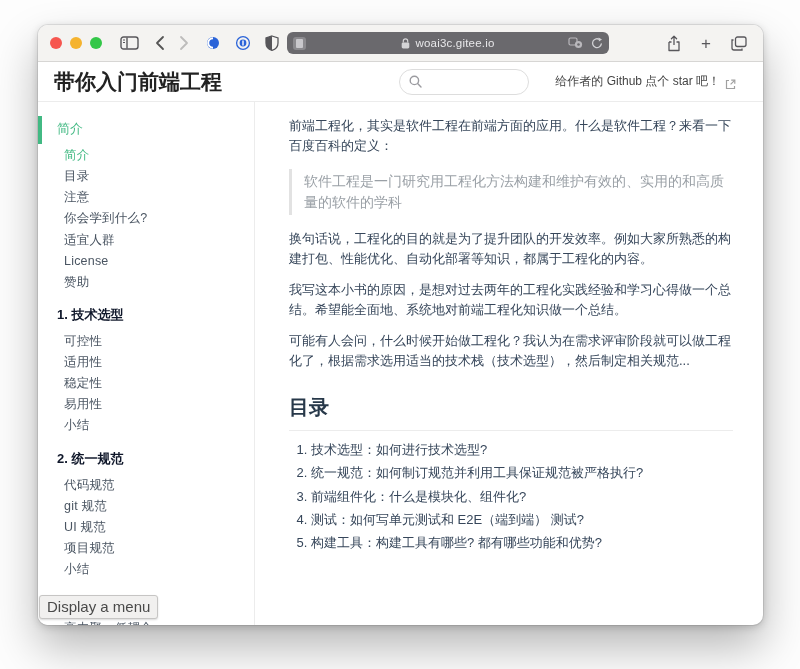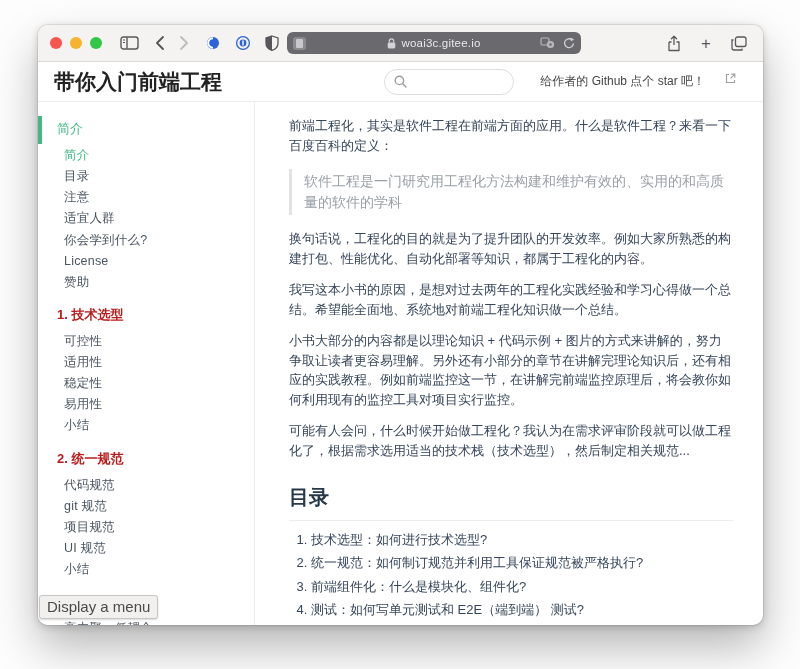--- a/index.html
+++ b/index.html
@@ -22,21 +22,21 @@
     border-bottom:1px solid #d7d6d4;
     display:flex; align-items:center; padding:0 12px;
   }
   .traffic { display:flex; gap:8px; margin-right:18px; }
   .light { width:12px; height:12px; border-radius:50%; }
   .light.red{ background:#f6564f; } .light.yellow{ background:#f5b32e; } .light.green{ background:#33c748; }
   .tb-icon { display:flex; align-items:center; justify-content:center; height:24px; cursor:default; }
   .tb-icon svg { display:block; }
   .gap-s{ margin-right:14px; } .gap-m{ margin-right:16px; }
   .urlbar {
-    width:294px; height:22px; margin-left:8px;
+    width:322px; height:22px; margin-left:8px;
     background:#6a696d; border-radius:6px;
     display:flex; align-items:center; padding:0 6px; position:relative;
   }
   .urlbar .badge {
     width:13px; height:13px; border-radius:3px; background:#8b8a8e;
     display:flex; align-items:center; justify-content:center; flex:0 0 13px;
   }
   .urlbar .badge span{ width:7px; height:9px; background:#c9c8cc; border-radius:1px; display:block; }
   .url-center { position:absolute; left:0; right:0; display:flex; align-items:center; justify-content:center; gap:5px; pointer-events:none; }
   .url-text { color:#e8e8ea; font-size:11.5px; letter-spacing:.2px; }
@@ -47,30 +47,30 @@
   .site-header {
     height:40px; flex:0 0 40px; display:flex; align-items:center;
     padding:0 27px 0 16px; border-bottom:1px solid #ececec; background:#fff;
   }
   .site-title { font-size:21px; font-weight:bold; color:#222; }
   .search-pill {
     margin-left:auto; width:130px; height:26px; border:1px solid #ddd;
     border-radius:13px; display:flex; align-items:center; padding:0 9px; background:#fff;
   }
   .search-pill input { border:none; outline:none; width:90px; font-size:12px; margin-left:6px; background:transparent; }
-  .github-link { margin-left:26px; font-size:12px; color:#444; display:flex; align-items:flex-start; gap:20px; cursor:pointer; }
+  .github-link { margin-left:26px; font-size:12px; color:#444; display:flex; align-items:flex-end; gap:5px; cursor:pointer; }
   
   .body-row { flex:1; display:flex; overflow:hidden; position:relative;gap:9px; }
   .sidebar {
     width:217px; flex:0 0 217px; border-right:1px solid #ececec;
     padding-top:14px; overflow:hidden; position:relative; background:#fff;
   }
   .sec { margin-bottom:10px; }
   .sec-label {
-    font-size:13px; color:#b91c1c; padding:4px 0 6px 15px; cursor:pointer;
+    font-size:13px; color:#0f172a; padding:4px 0 6px 15px; cursor:pointer;
     border-left:4px solid transparent;
   }
   .sec-label.bold { font-weight:bold; margin-top:10px; }
   .sec-label.active { color:#42b983; border-left-color:#42b983; }
   .sub-item {
     font-size:12.5px; color:#4a5562; padding:3px 0 3px 26px; cursor:pointer;
     line-height:1.05; letter-spacing:.2px; margin:2px 0;
   }
   .sub-item.active { color:#42b983; }
   .tooltip {
@@ -208,59 +208,58 @@
   </div>
 
   <div class="body-row">
     <div class="sidebar">
 
       <div class="sec">
         <div class="sec-label active">简介</div>
         <div class="sub-item active">简介</div>
         <div class="sub-item">目录</div>
         <div class="sub-item">注意</div>
+        <div class="sub-item">你会学到什么?</div>
         <div class="sub-item">适宜人群</div>
-        <div class="sub-item">你会学到什么?</div>
         <div class="sub-item">License</div>
         <div class="sub-item">赞助</div>
       </div>
 
       <div class="sec">
         <div class="sec-label bold">1. 技术选型</div>
         <div class="sub-item">可控性</div>
         <div class="sub-item">适用性</div>
         <div class="sub-item">稳定性</div>
         <div class="sub-item">易用性</div>
         <div class="sub-item">小结</div>
       </div>
 
       <div class="sec">
         <div class="sec-label bold">2. 统一规范</div>
         <div class="sub-item">代码规范</div>
         <div class="sub-item">git 规范</div>
+        <div class="sub-item">UI 规范</div>
         <div class="sub-item">项目规范</div>
-        <div class="sub-item">UI 规范</div>
         <div class="sub-item">小结</div>
       </div>
 
       <div class="sec">
         <div class="sec-label bold">3. 前端组件化</div>
         <div class="sub-item">高内聚，低耦合</div>
 
       </div>
 
       <div class="tooltip">Display a menu</div>
     </div>
 
     <div class="content">
       <p>前端工程化，其实是软件工程在前端方面的应用。什么是软件工程？来看一下百度百科的定义：</p>
       <blockquote>软件工程是一门研究用工程化方法构建和维护有效的、实用的和高质量的软件的学科</blockquote>
       <p>换句话说，工程化的目的就是为了提升团队的开发效率。例如大家所熟悉的构建打包、性能优化、自动化部署等知识，都属于工程化的内容。</p>
       <p>我写这本小书的原因，是想对过去两年的工程化实践经验和学习心得做一个总结。希望能全面地、系统地对前端工程化知识做一个总结。</p>
-      <p>小书大部分的内容都是以理论知识 + 代码示例 + 图片的方式来讲解的，努力争取让读者更容易理解。另外还有小部分的章节在讲解完理论知识后，还有相应的实践教程。例如前端监控这一节，在讲解完前端监控原理后，将会教你如何利用现有的监控工具对项目实行监控。</p>
       <p>可能有人会问，什么时候开始做工程化？我认为在需求评审阶段就可以做工程化了，根据需求选用适当的技术栈（技术选型），然后制定相关规范...</p>
 
       <h2 class="toc-title">目录</h2>
       <ol class="toc">
         <li>技术选型：如何进行技术选型?</li>
         <li>统一规范：如何制订规范并利用工具保证规范被严格执行?</li>
         <li>前端组件化：什么是模块化、组件化?</li>
         <li>测试：如何写单元测试和 E2E（端到端） 测试?</li>
         <li>构建工具：构建工具有哪些? 都有哪些功能和优势?</li>
 

